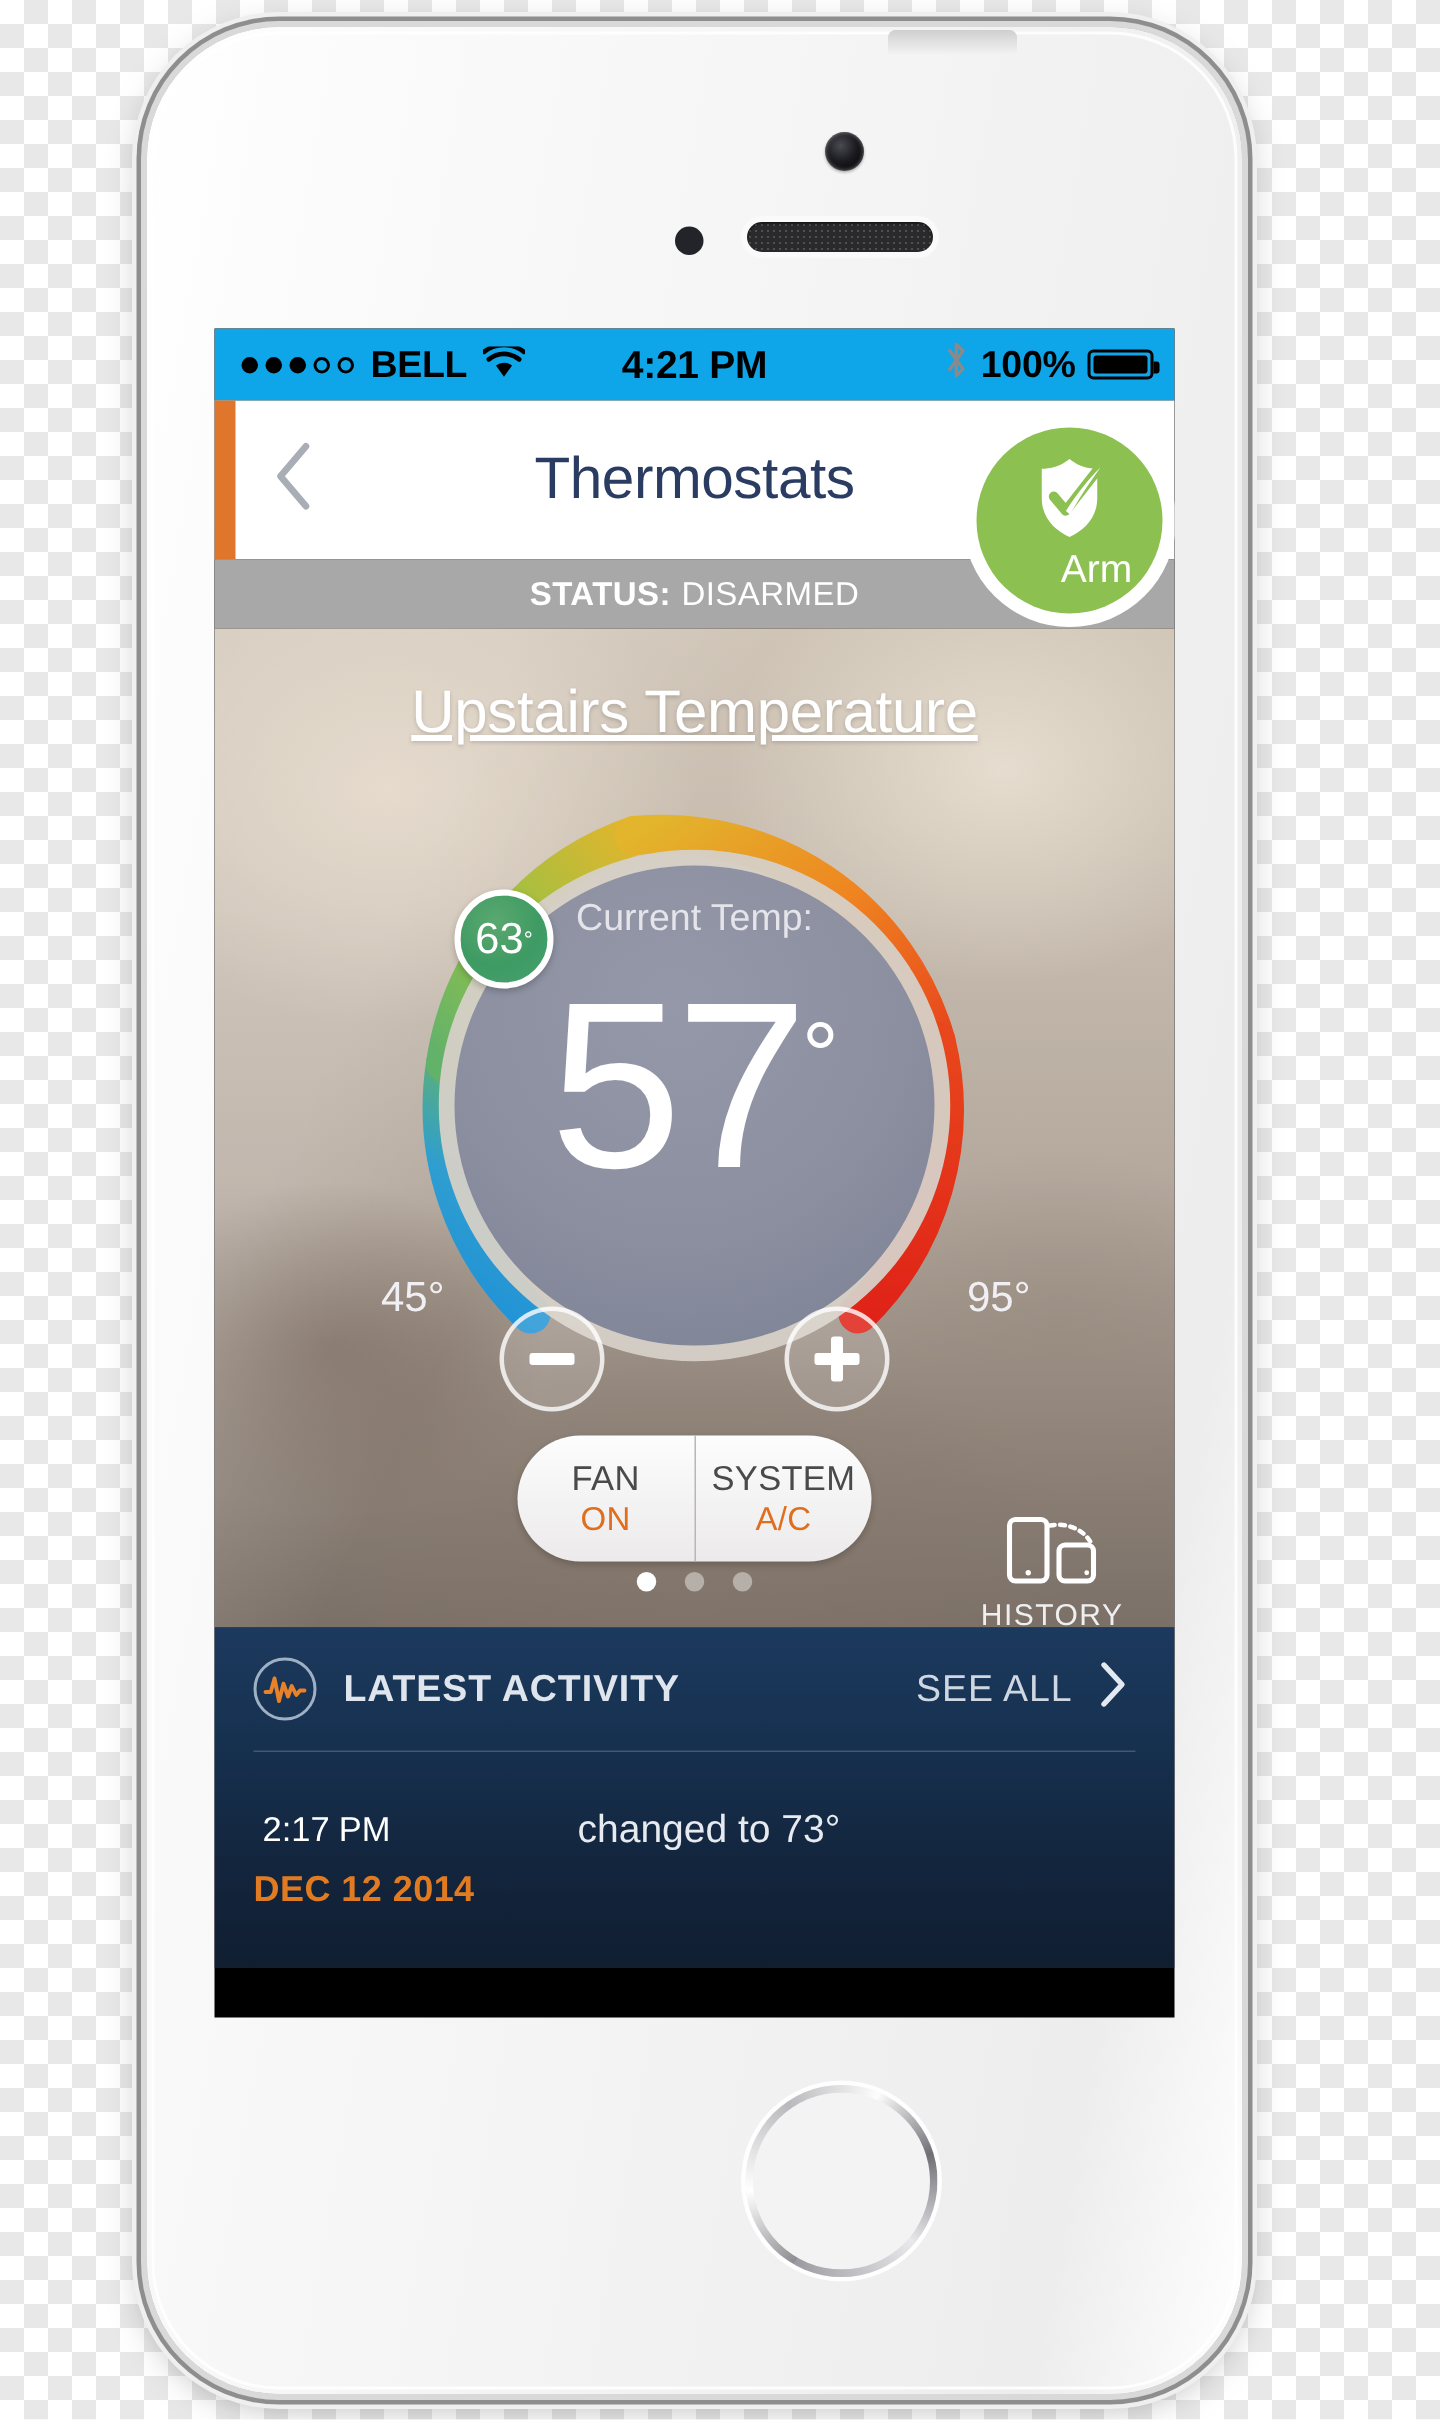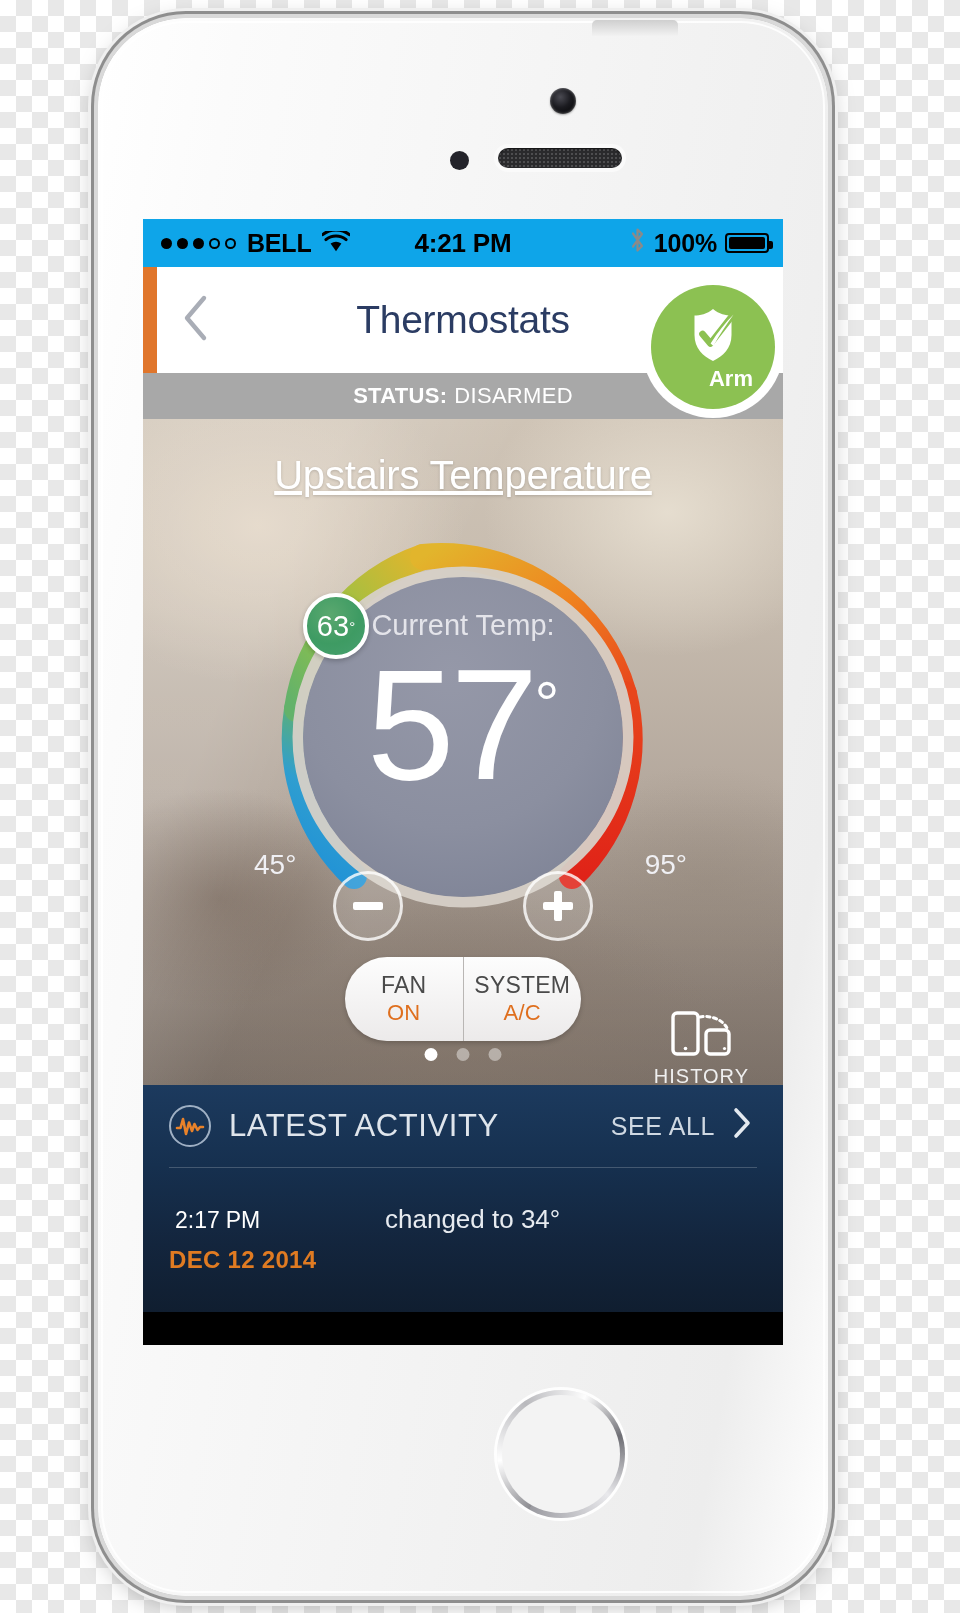--- a/index.html
+++ b/index.html
@@ -124,21 +124,21 @@
   }
   .arm-wrap {
     position:absolute; right:8px; top:18px; width:124px; height:124px; z-index:6;
   }
   .arm-circle {
     width:124px; height:124px; border-radius:50%;
     background:#8cc152;
     display:flex; flex-direction:column; align-items:center; justify-content:center;
     box-shadow:0 0 0 9px #fff;
   }
-  .arm-label { color:#fff; font-size:22px; font-weight:bold; margin-top:-6px;margin-left:36px; }
+  .arm-label { color:#fff; font-size:26px; font-weight:normal; margin-top:-6px;margin-left:36px; }
 
   
   .statusstrip {
     height:46px; background:#a8a8a8; color:#fff;
     display:flex; align-items:center; justify-content:center;
     font-size:22px; letter-spacing:.3px; position:relative;
   }
   .statusstrip b { font-weight:bold; margin-right:7px; }
 
   
@@ -162,21 +162,21 @@
   .hero-title {
     position:absolute; top:34px; left:0; right:0; text-align:center;
     color:#fff; font-size:40px; letter-spacing:-.2px;
     text-shadow:0 1px 3px rgba(0,0,0,.18); z-index:3;text-decoration:underline;
   }
   .dial { position:absolute; left:50%; top:108px; transform:translateX(-50%); z-index:3; }
   .dial-text {
     position:absolute; left:0; right:0; top:108px; height:400px; z-index:4;
     pointer-events:none; color:#fff; text-align:center;
   }
-  .cur-label { position:absolute; left:0; right:0; top:82px; font-size:29px; color:#e4e4ea; }
+  .cur-label { position:absolute; left:0; right:0; top:71px; font-size:25px; color:#e4e4ea; }
   .cur-temp  { position:absolute; left:0; right:0; top:118px; font-size:158px; font-weight:300; line-height:1; letter-spacing:-4px;}
   .cur-temp sup { font-size:62px; vertical-align:super; letter-spacing:0; }
   .tick-min { position:absolute; left:111px; top:322px; font-size:28px; color:#f0f0f4;}
   .tick-max { position:absolute; right:96px; top:322px; font-size:28px; color:#f0f0f4;}
 
   .setpoint {
     position:absolute; z-index:5;
     left:160px; top:174px;
     width:66px; height:66px; border-radius:50%;
     background:radial-gradient(circle at 40% 30%, #5aa86f, #3e9b63 55%, #48a070 100%);
@@ -234,21 +234,21 @@
   }
   .act-head {
     height:82px; display:flex; align-items:center; padding:0 30px 0 26px;
     justify-content:space-between;
   }
   .act-head-left { display:flex; align-items:center; gap:18px; }
   .act-ico {
     width:42px; height:42px; border-radius:50%; border:2px solid #9fb0c4;
     display:flex; align-items:center; justify-content:center;
   }
-  .act-title { color:#dfe5ec; font-size:31px; font-weight:normal; letter-spacing:.6px;}
+  .act-title { color:#dfe5ec; font-size:25px; font-weight:bold; letter-spacing:.6px;}
   .act-seeall { display:flex; align-items:center; gap:16px; color:#cfd8e2; font-size:25px; letter-spacing:.6px;justify-content:flex-end;}
   .act-rule { height:1px; background:rgba(255,255,255,.2); margin:0 26px; }
   .act-row { display:flex; padding:24px 26px 30px 26px; gap:26px; }
   .act-time { width:190px; flex:0 0 190px; }
   .act-clock { color:#fff; font-size:43px; line-height:1; font-weight:300;}
   .act-clock span { font-size:23px; margin-left:6px; }
   .act-date { color:#e07b22; font-size:24px; font-weight:bold; margin-top:11px; letter-spacing:.3px;}
   .act-body { padding-top:2px; }
   .act-main { color:#fff; font-size:41px; font-weight:300; line-height:1.05; letter-spacing:-.3px;}
   .act-sub  { color:#e7ebf0; font-size:26px; margin-top:10px; font-weight:300;}
@@ -458,20 +458,20 @@
         <div class="act-rule"></div>
 
         <div class="act-row">
           <div class="act-time">
             <div class="act-clock">
               <span>2:17</span><span>PM</span>
             </div>
             <div class="act-date">DEC 12 2014</div>
           </div>
           <div class="act-body">
-            <div class="act-sub">changed to 34°</div>
+            <div class="act-sub">changed to 73°</div>
           </div>
         </div>
       </div>
 
     </div>
   </div>
 </div>
 
 </body></html>

